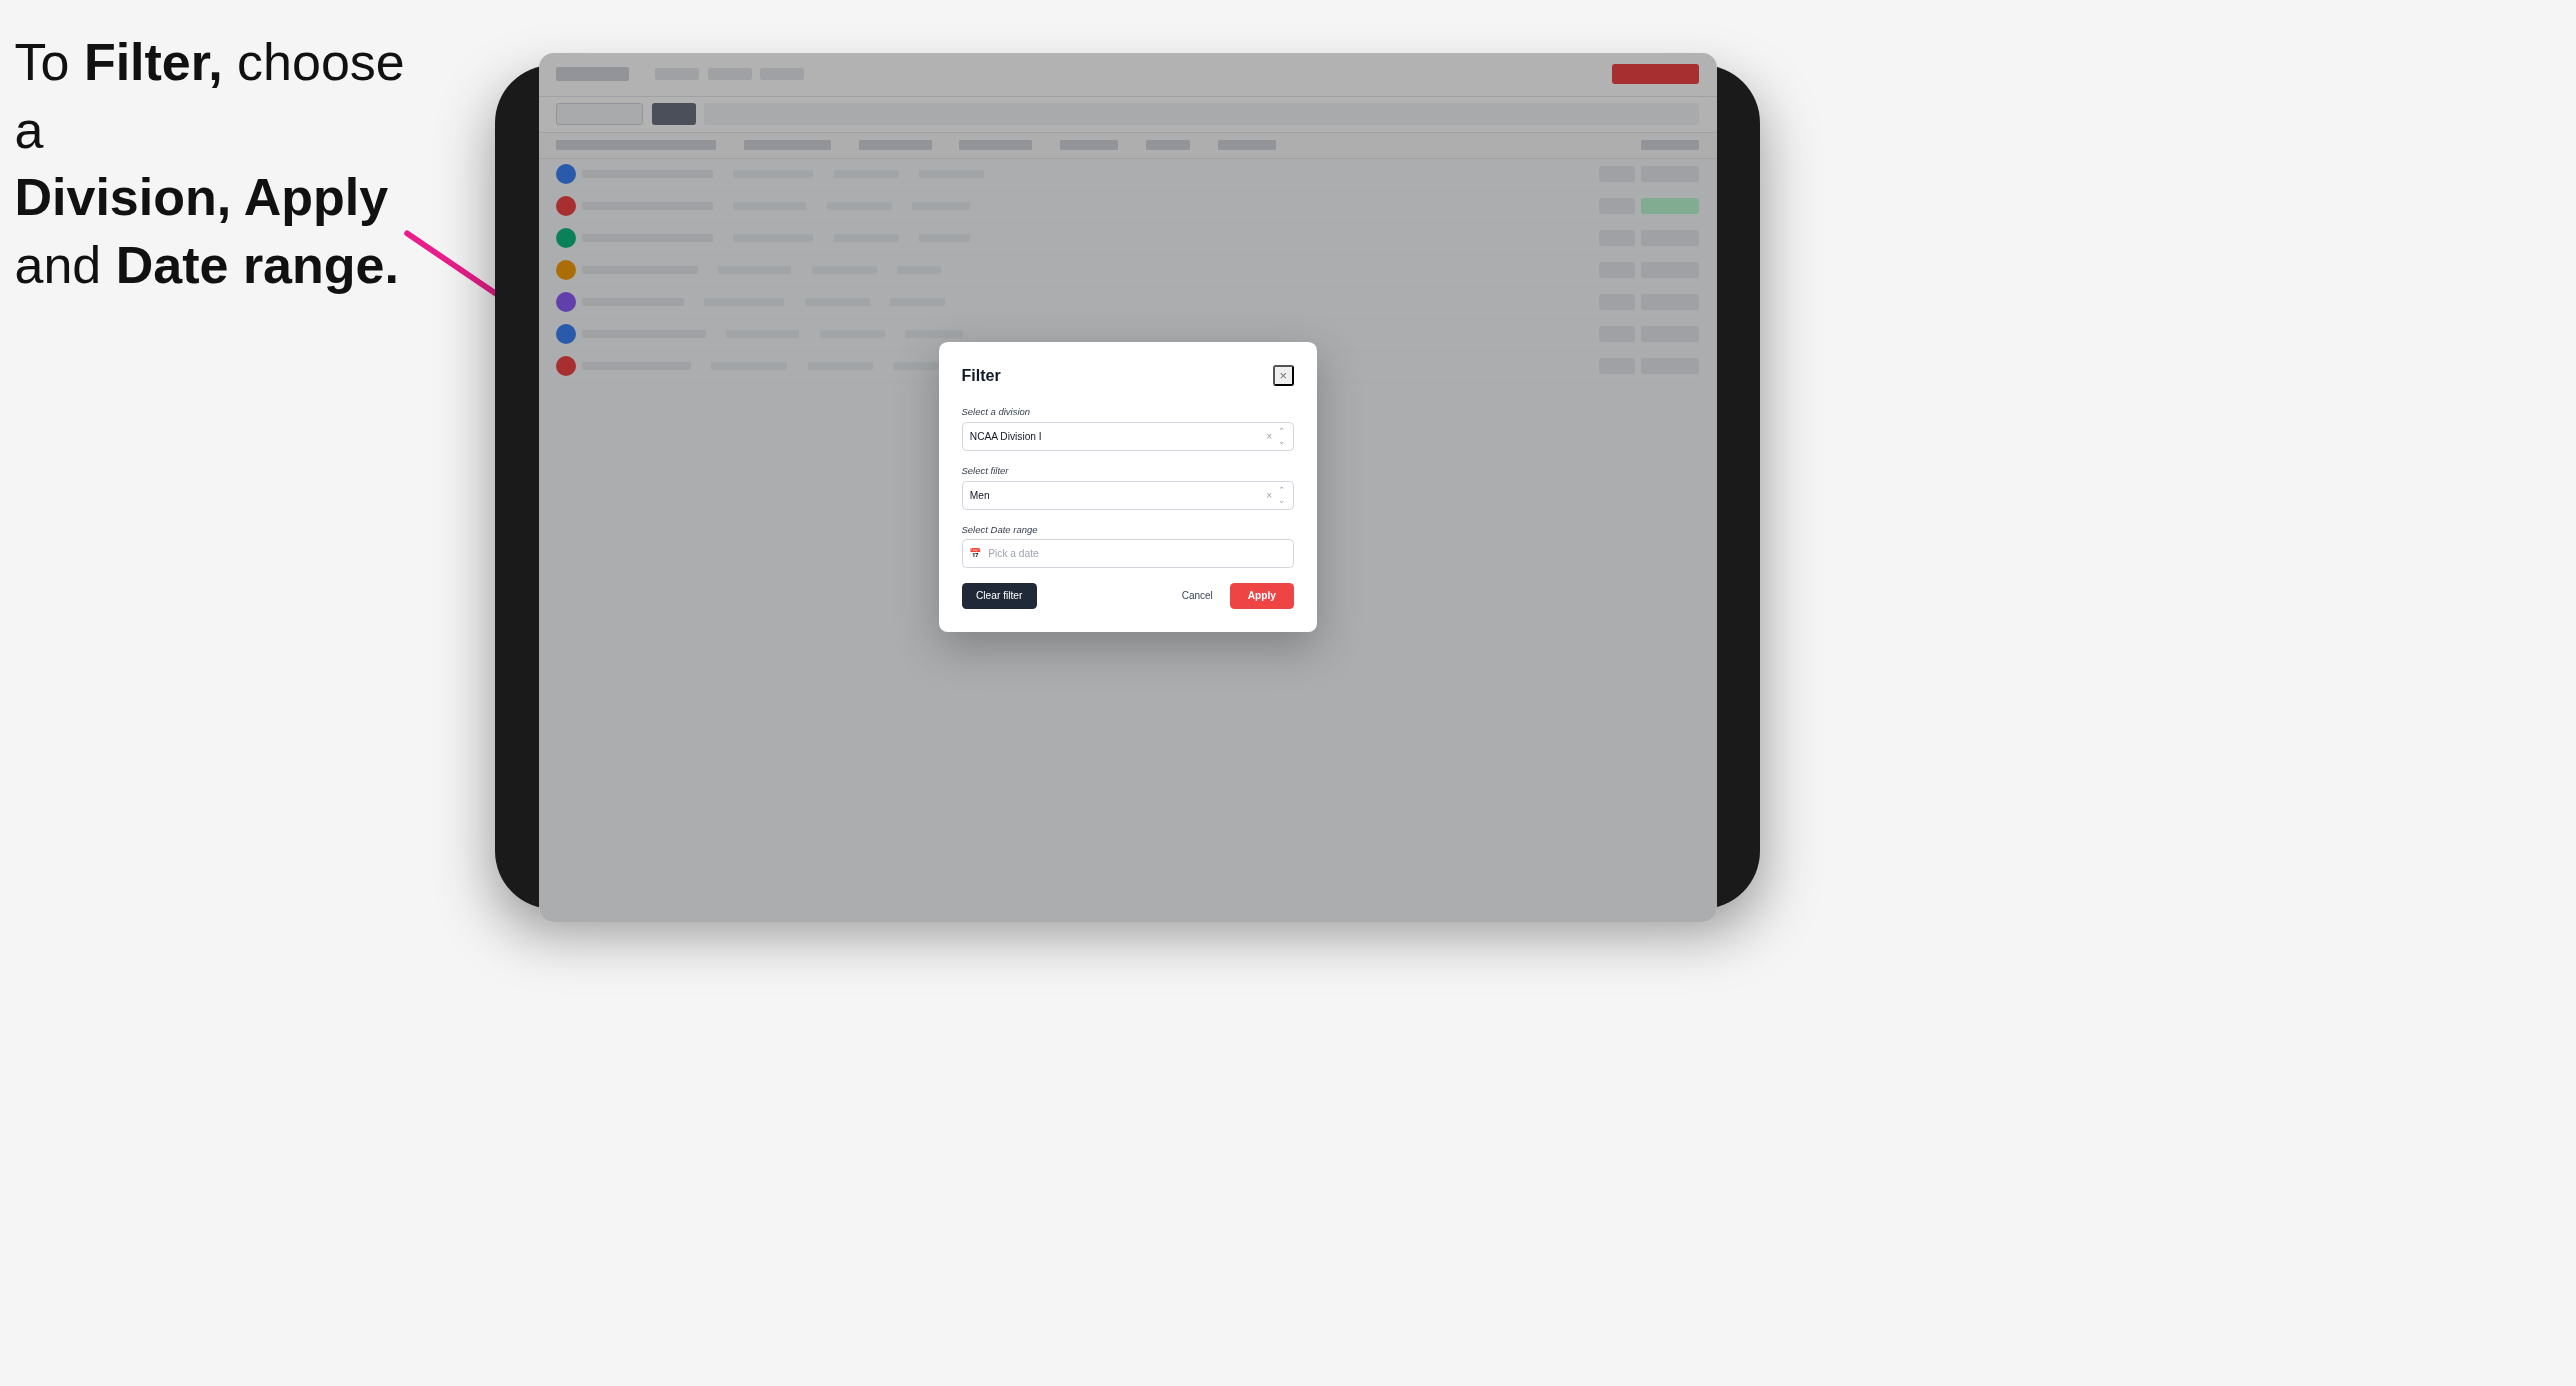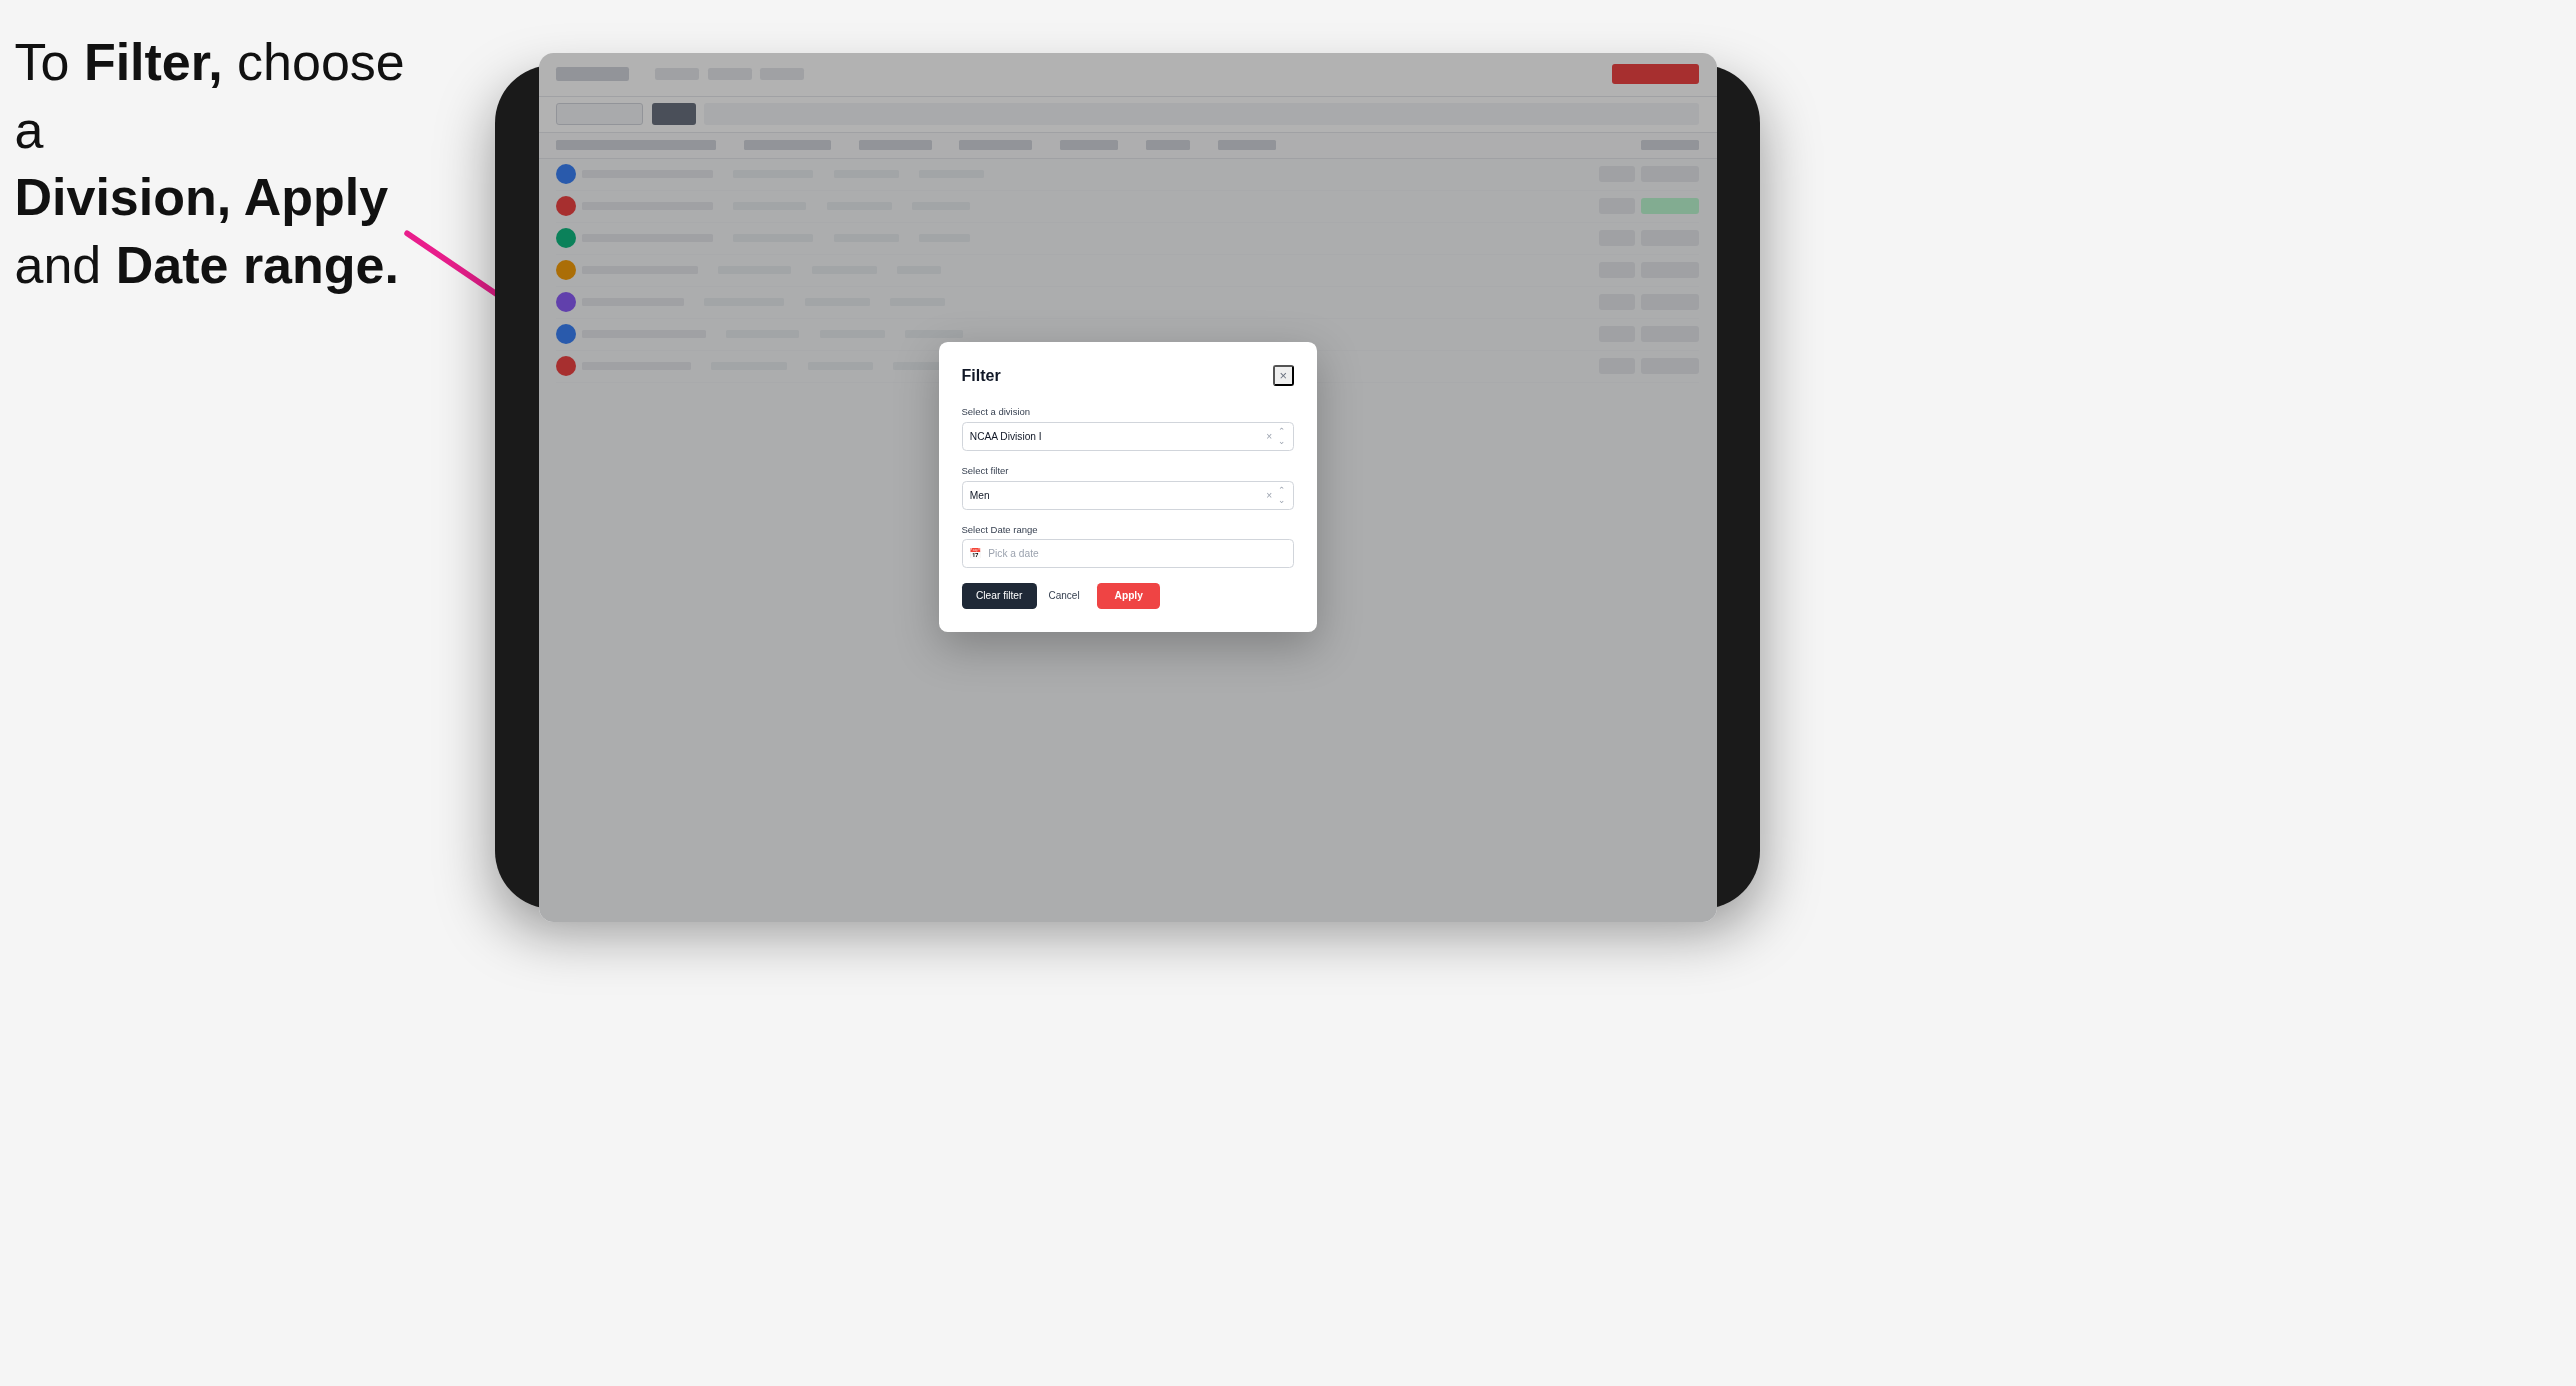--- a/index.html
+++ b/index.html
@@ -226,20 +226,21 @@
 
     .form-group {
       margin-bottom: 14.5px;
     }
     .form-label {
       font-size: 9.5px;
       color: #374151;
       margin-bottom: 4.4px;
       display: block;
       font-weight: 500;
+      font-style: italic;
     }
     .select-wrapper {
       position: relative;
       border: 0.7px solid #d1d5db;
       border-radius: 4.4px;
       background: #fff;
       display: flex;
       align-items: center;
       padding: 0 7.3px;
       height: 29px;
@@ -276,21 +277,21 @@
       font-size: 10.2px;
     }
     .date-placeholder {
       font-size: 10.2px;
       color: #9ca3af;
     }
 
     .modal-footer {
       display: flex;
       align-items: center;
-      justify-content: flex-start;
+      justify-content: space-between;
       margin-top: 13px;
     }
     .btn-clear {
       background: #1f2937;
       color: #fff;
       border: none;
       border-radius: 4.4px;
       padding: 7.3px 14.5px;
       font-size: 10.2px;
       font-weight: 500;

